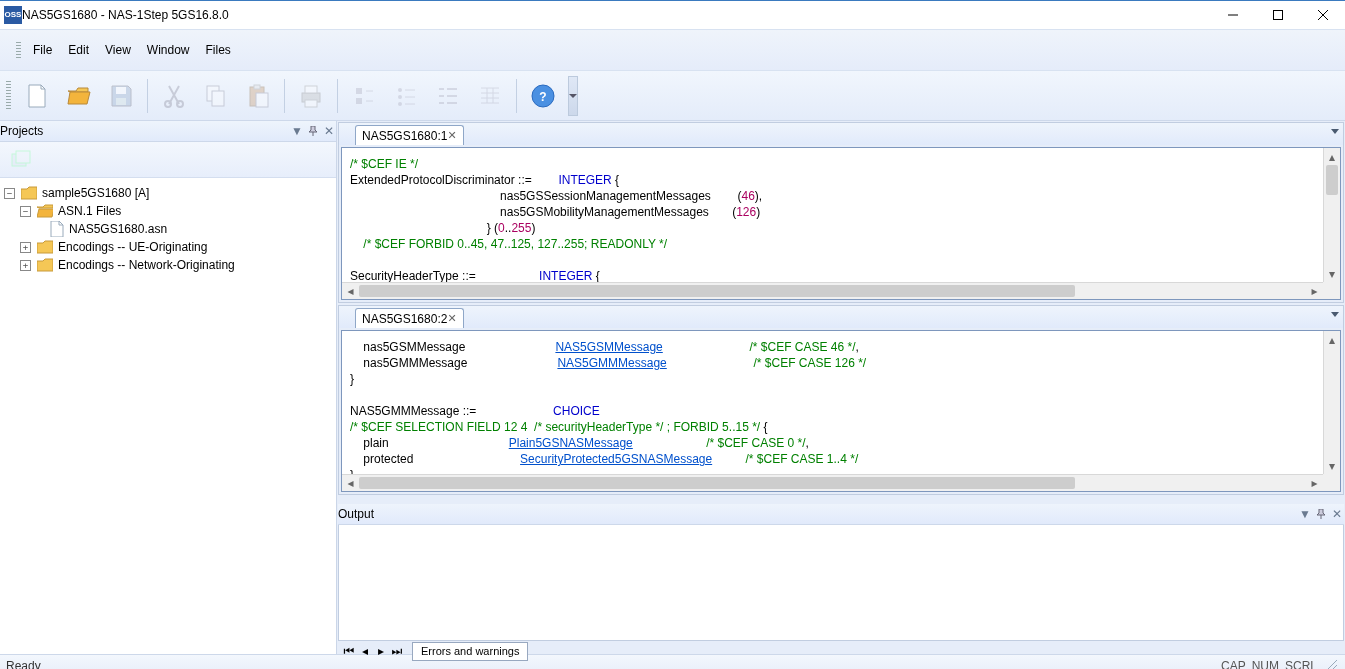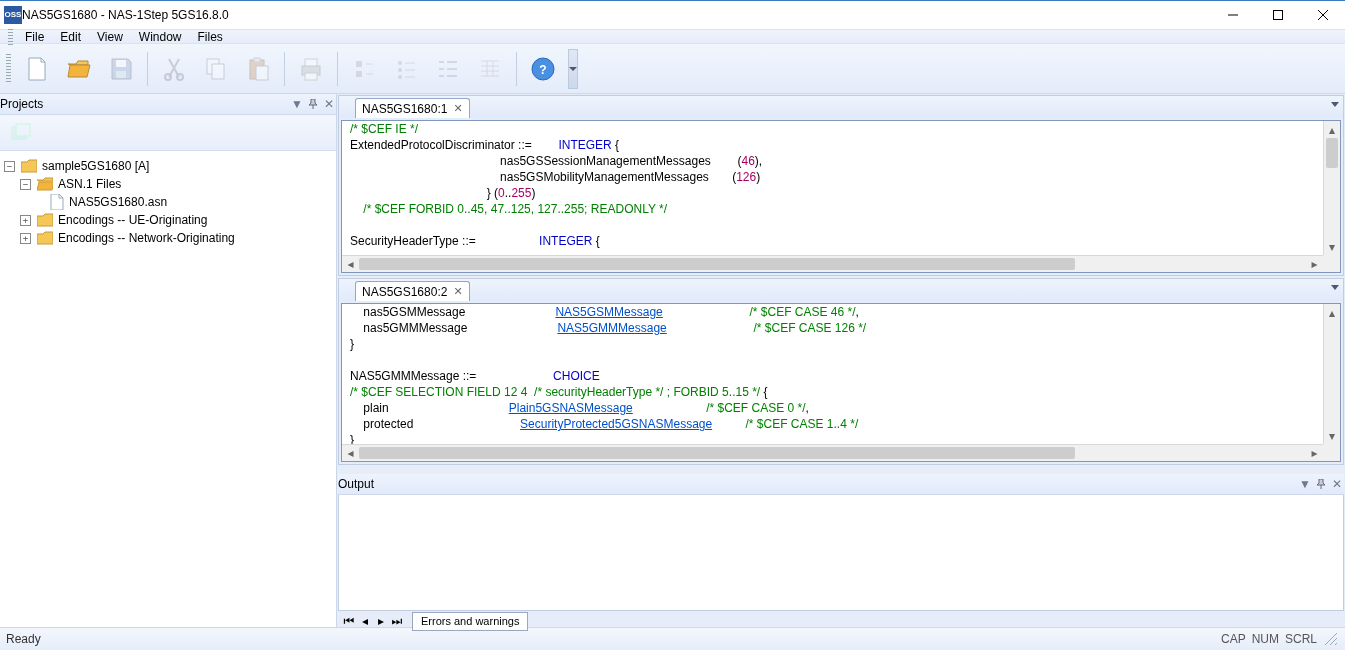--- a/index.html
+++ b/index.html
@@ -2,21 +2,21 @@
 <html><head>
 <meta charset="utf-8">
 <style>
 *{box-sizing:border-box;margin:0;padding:0;font-family:"Segoe UI",Tahoma,sans-serif;font-size:12px;-webkit-font-smoothing:antialiased}
 html,body{width:1345px;height:669px;overflow:hidden;background:#fff}
 .titlebar{height:29px;background:#fff;border-top:1px solid #3a7abf;display:flex;align-items:center;padding-left:4px}
 .titlebar .icon{width:18px;height:18px;background:#2a5aa3;color:#fff;font:bold 8px/18px sans-serif;text-align:center;}
 .titlebar .title{font-size:12px;color:#000;flex:1}
 .titlebar .winbtn{width:45px;height:28px;display:flex;align-items:center;justify-content:center;color:#000}
 .titlebar .winbtn svg{width:10px;height:10px}
-.menubar{height:15px;background:linear-gradient(#eff4fb,#e5ecfa);border-bottom:1px solid #d8e2f1;border-top:1px solid #d8e2f1;display:flex;align-items:center;padding-left:8px}
+.menubar{height:42px;background:linear-gradient(#eff4fb,#e5ecfa);border-bottom:1px solid #d8e2f1;border-top:1px solid #d8e2f1;display:flex;align-items:center;padding-left:16px}
 .menubar .dots{width:5px;height:16px;margin-right:4px;background:repeating-linear-gradient(#9aa 0 1px,transparent 1px 3px)}
 .menubar .item{padding:4px 8px;color:#000;cursor:default}
 .toolbar{height:50px;background:linear-gradient(#f1f6fd,#e4ecfa);border-bottom:1px solid #cdd8ea;display:flex;align-items:center;padding-left:6px;gap:2px}
 .toolbar .dots{width:5px;height:30px;margin-right:4px;background:repeating-linear-gradient(#9aa 0 1px,transparent 1px 3px)}
 .tbtn{width:40px;height:40px;display:flex;align-items:center;justify-content:center;border:1px solid transparent;border-radius:2px}
 .tbtn.disabled{opacity:.35}
 .tbtn svg{width:26px;height:26px}
 .tsep{width:1px;height:34px;background:#c3d0e3;margin:0 4px}
 .dropgrip{width:10px;height:40px;background:linear-gradient(#dfe8f6,#ccd8eb);display:flex;flex-direction:column;align-items:center;justify-content:center;gap:3px;margin-left:3px;border:1px solid #bccadd}
 .dropgrip span{width:0;height:0;border-left:4px solid transparent;border-right:4px solid transparent;border-top:4px solid #556}
@@ -33,24 +33,24 @@
 .tree .row{display:flex;align-items:center;height:18px;gap:2px}
 .tree .exp{width:11px;height:11px;border:1px solid #888;display:inline-flex;align-items:center;justify-content:center;font:9px/9px monospace;color:#555;margin-right:4px}
 .tree .exp.none{border:none}
 .tree .folder{width:16px;height:14px}
 .tree .file{width:14px;height:16px}
 .tree .lbl{padding-left:3px}
 .main{flex:1;display:flex;flex-direction:column;background:#e6edf9}
 .editor{display:flex;flex-direction:column;border:1px solid #c1cde0;margin:1px}
 .tabrow{height:22px;background:linear-gradient(#eef4fc,#e1eafb);display:flex;align-items:flex-end;padding-left:16px;position:relative}
 .tabrow .tridown{position:absolute;right:4px;top:6px;width:0;height:0;border-left:4px solid transparent;border-right:4px solid transparent;border-top:5px solid #4a5a70}
-.tab{height:20px;background:#fff;border:1px solid #8fa7c8;border-bottom:none;border-top-left-radius:3px;border-top-right-radius:3px;display:flex;align-items:center;padding:0 6px;gap:6px;font-size:11px}
+.tab{height:20px;background:#fff;border:1px solid #8fa7c8;border-bottom:none;border-top-left-radius:3px;border-top-right-radius:3px;display:flex;align-items:center;padding:0 6px;font-size:11px}
 .tab .x{font-family:sans-serif;font-size:11px;color:#666}
 .code{background:#fff;border:1px solid #7e97bd;margin:2px;position:relative;font-family:Consolas,"Courier New",monospace;font-size:13px;line-height:16px;overflow:hidden}
-.code .inner{padding:0 8px;white-space:pre}
+.code .inner{padding:8px 8px;white-space:pre}
 .code .vtrack{position:absolute;right:0;top:0;bottom:17px;width:17px;background:#f0f0f0;border-left:1px solid #d8d8d8}
 .code .vtrack .thumb{position:absolute;left:2px;right:2px;background:#cdcdcd;border-radius:2px}
 .code .vtrack .arr{position:absolute;left:0;right:0;height:17px;display:flex;align-items:center;justify-content:center;color:#666}
 .code .vtrack .arr.up{top:0}
 .code .vtrack .arr.dn{bottom:0}
 .code .htrack{position:absolute;left:0;right:17px;bottom:0;height:17px;background:#f0f0f0;border-top:1px solid #d8d8d8}
 .code .htrack .thumb{position:absolute;top:2px;bottom:2px;background:#cdcdcd;border-radius:2px}
 .code .htrack .arr{position:absolute;top:0;bottom:0;width:17px;display:flex;align-items:center;justify-content:center;color:#666}
 .code .htrack .arr.l{left:0}.code .htrack .arr.r{right:0}
 .code .grip{position:absolute;right:0;bottom:0;width:17px;height:17px;background:#f0f0f0}

